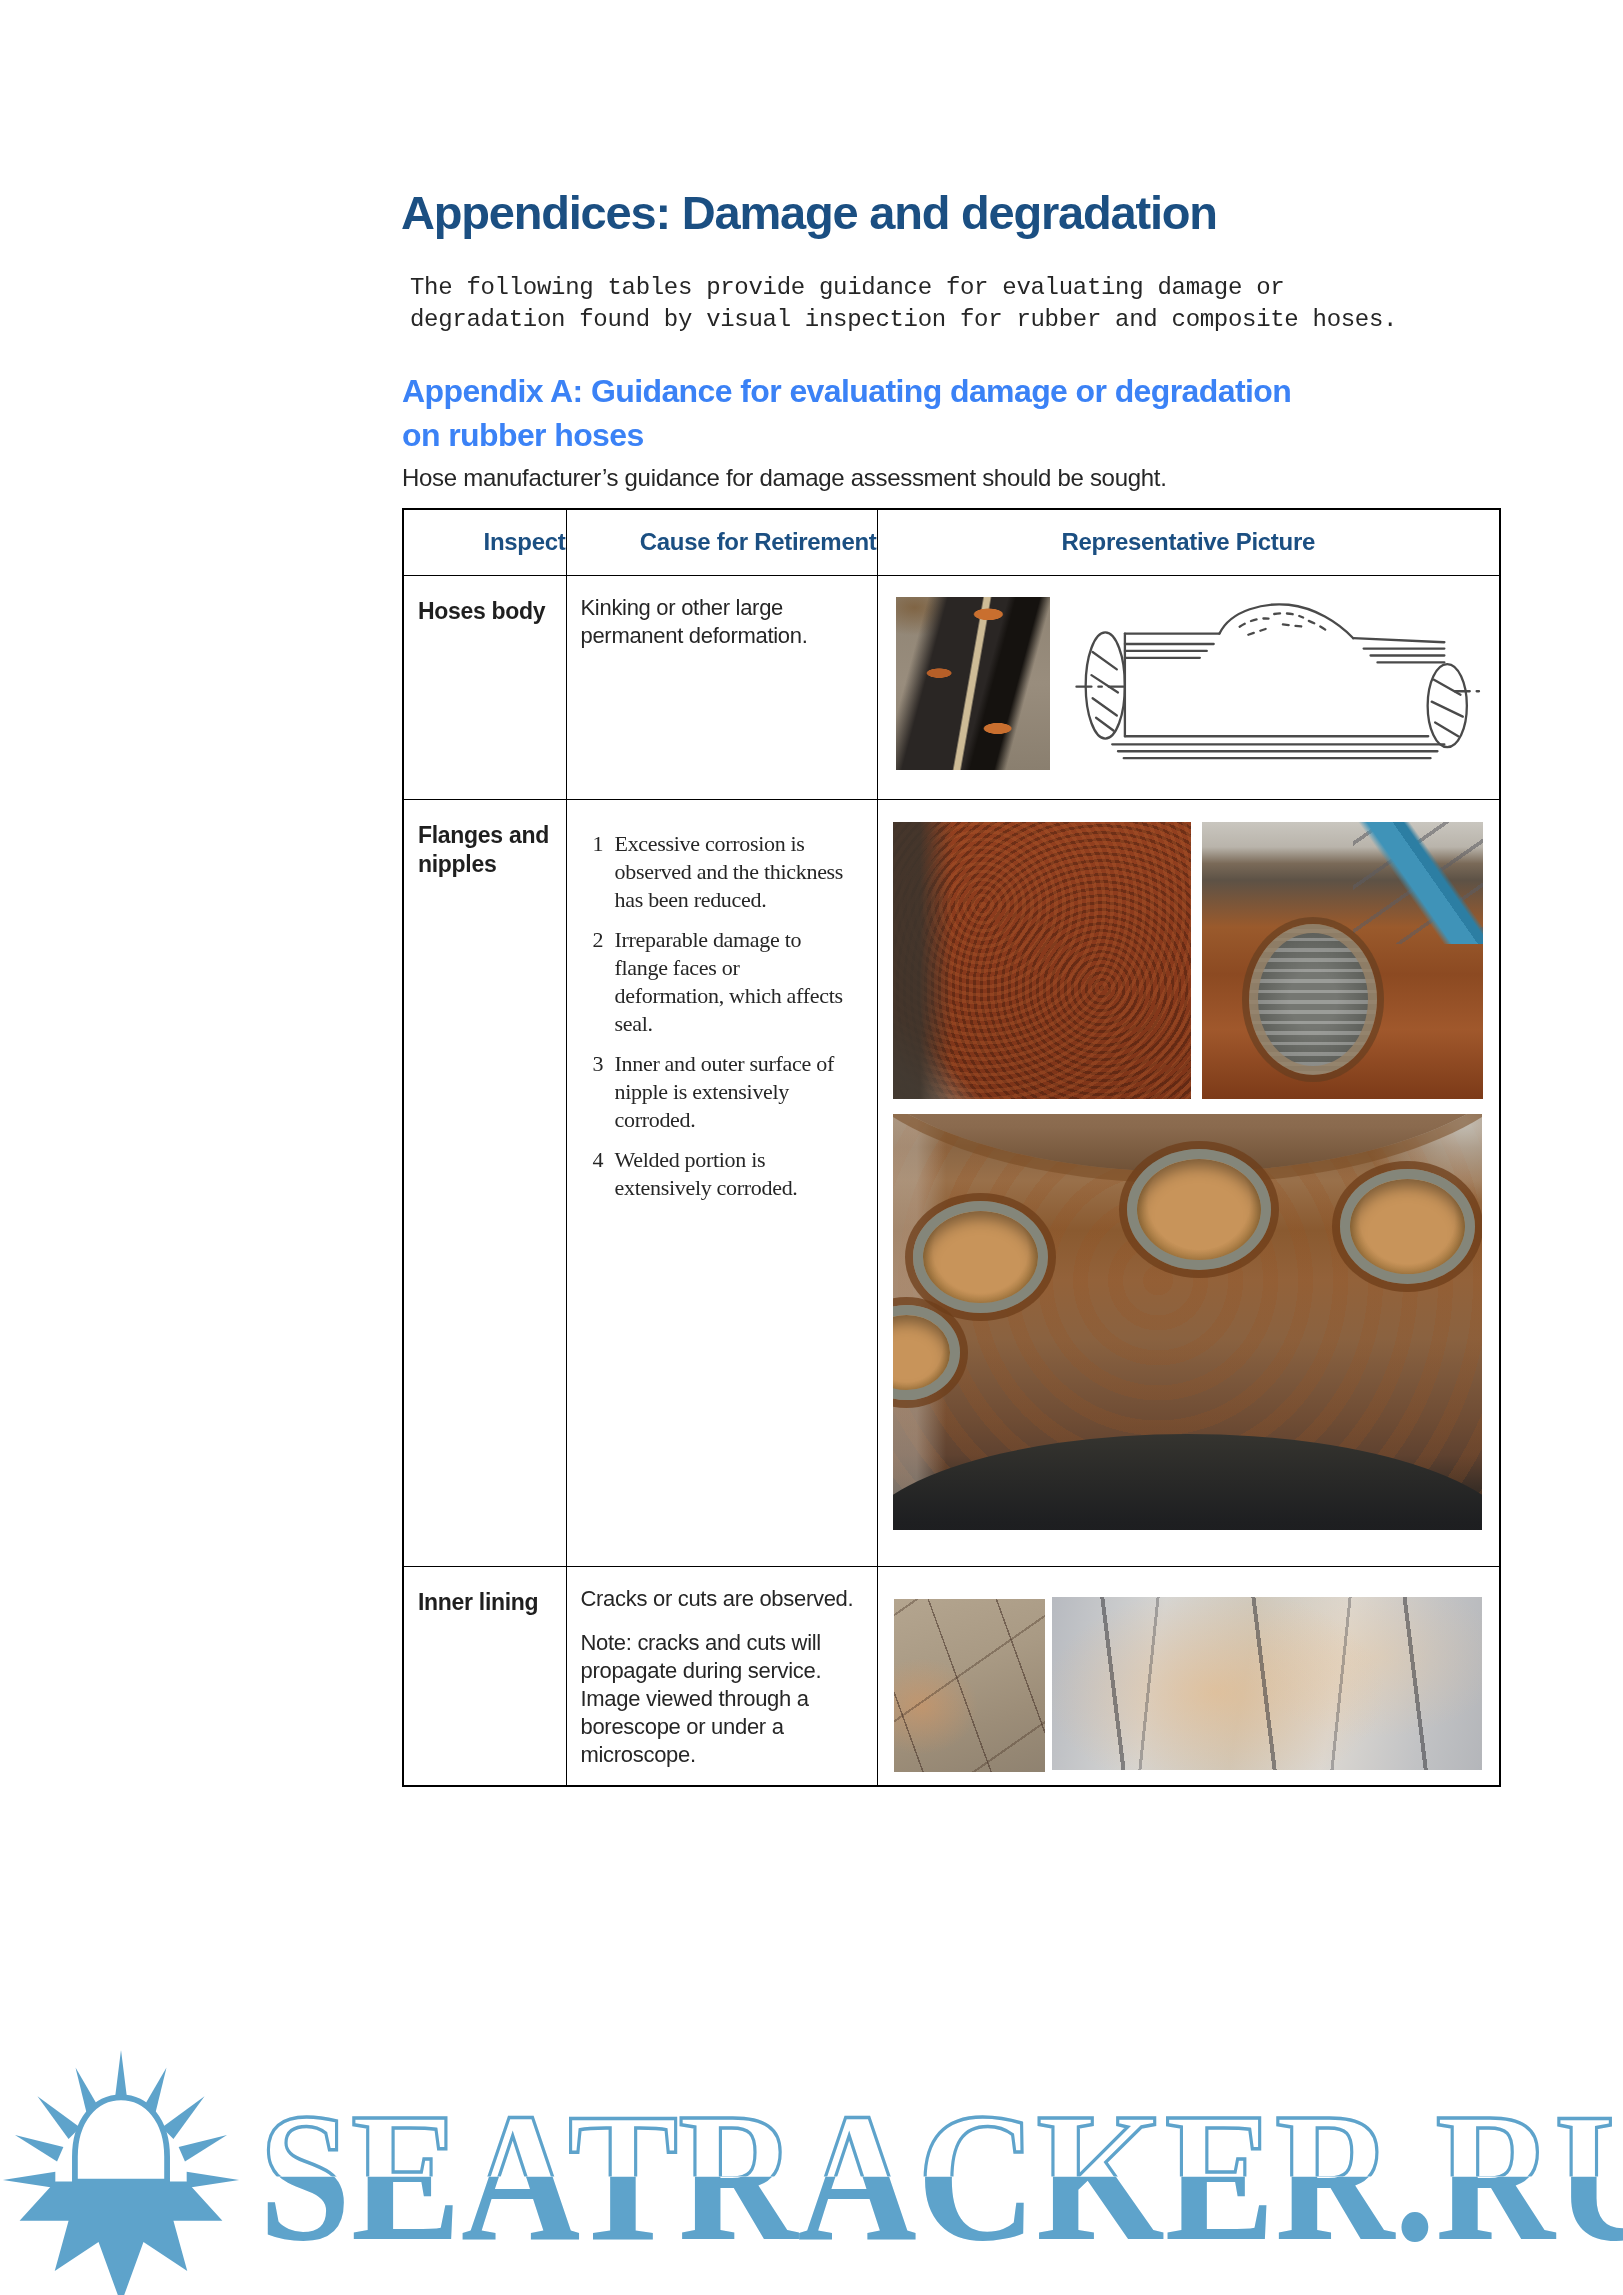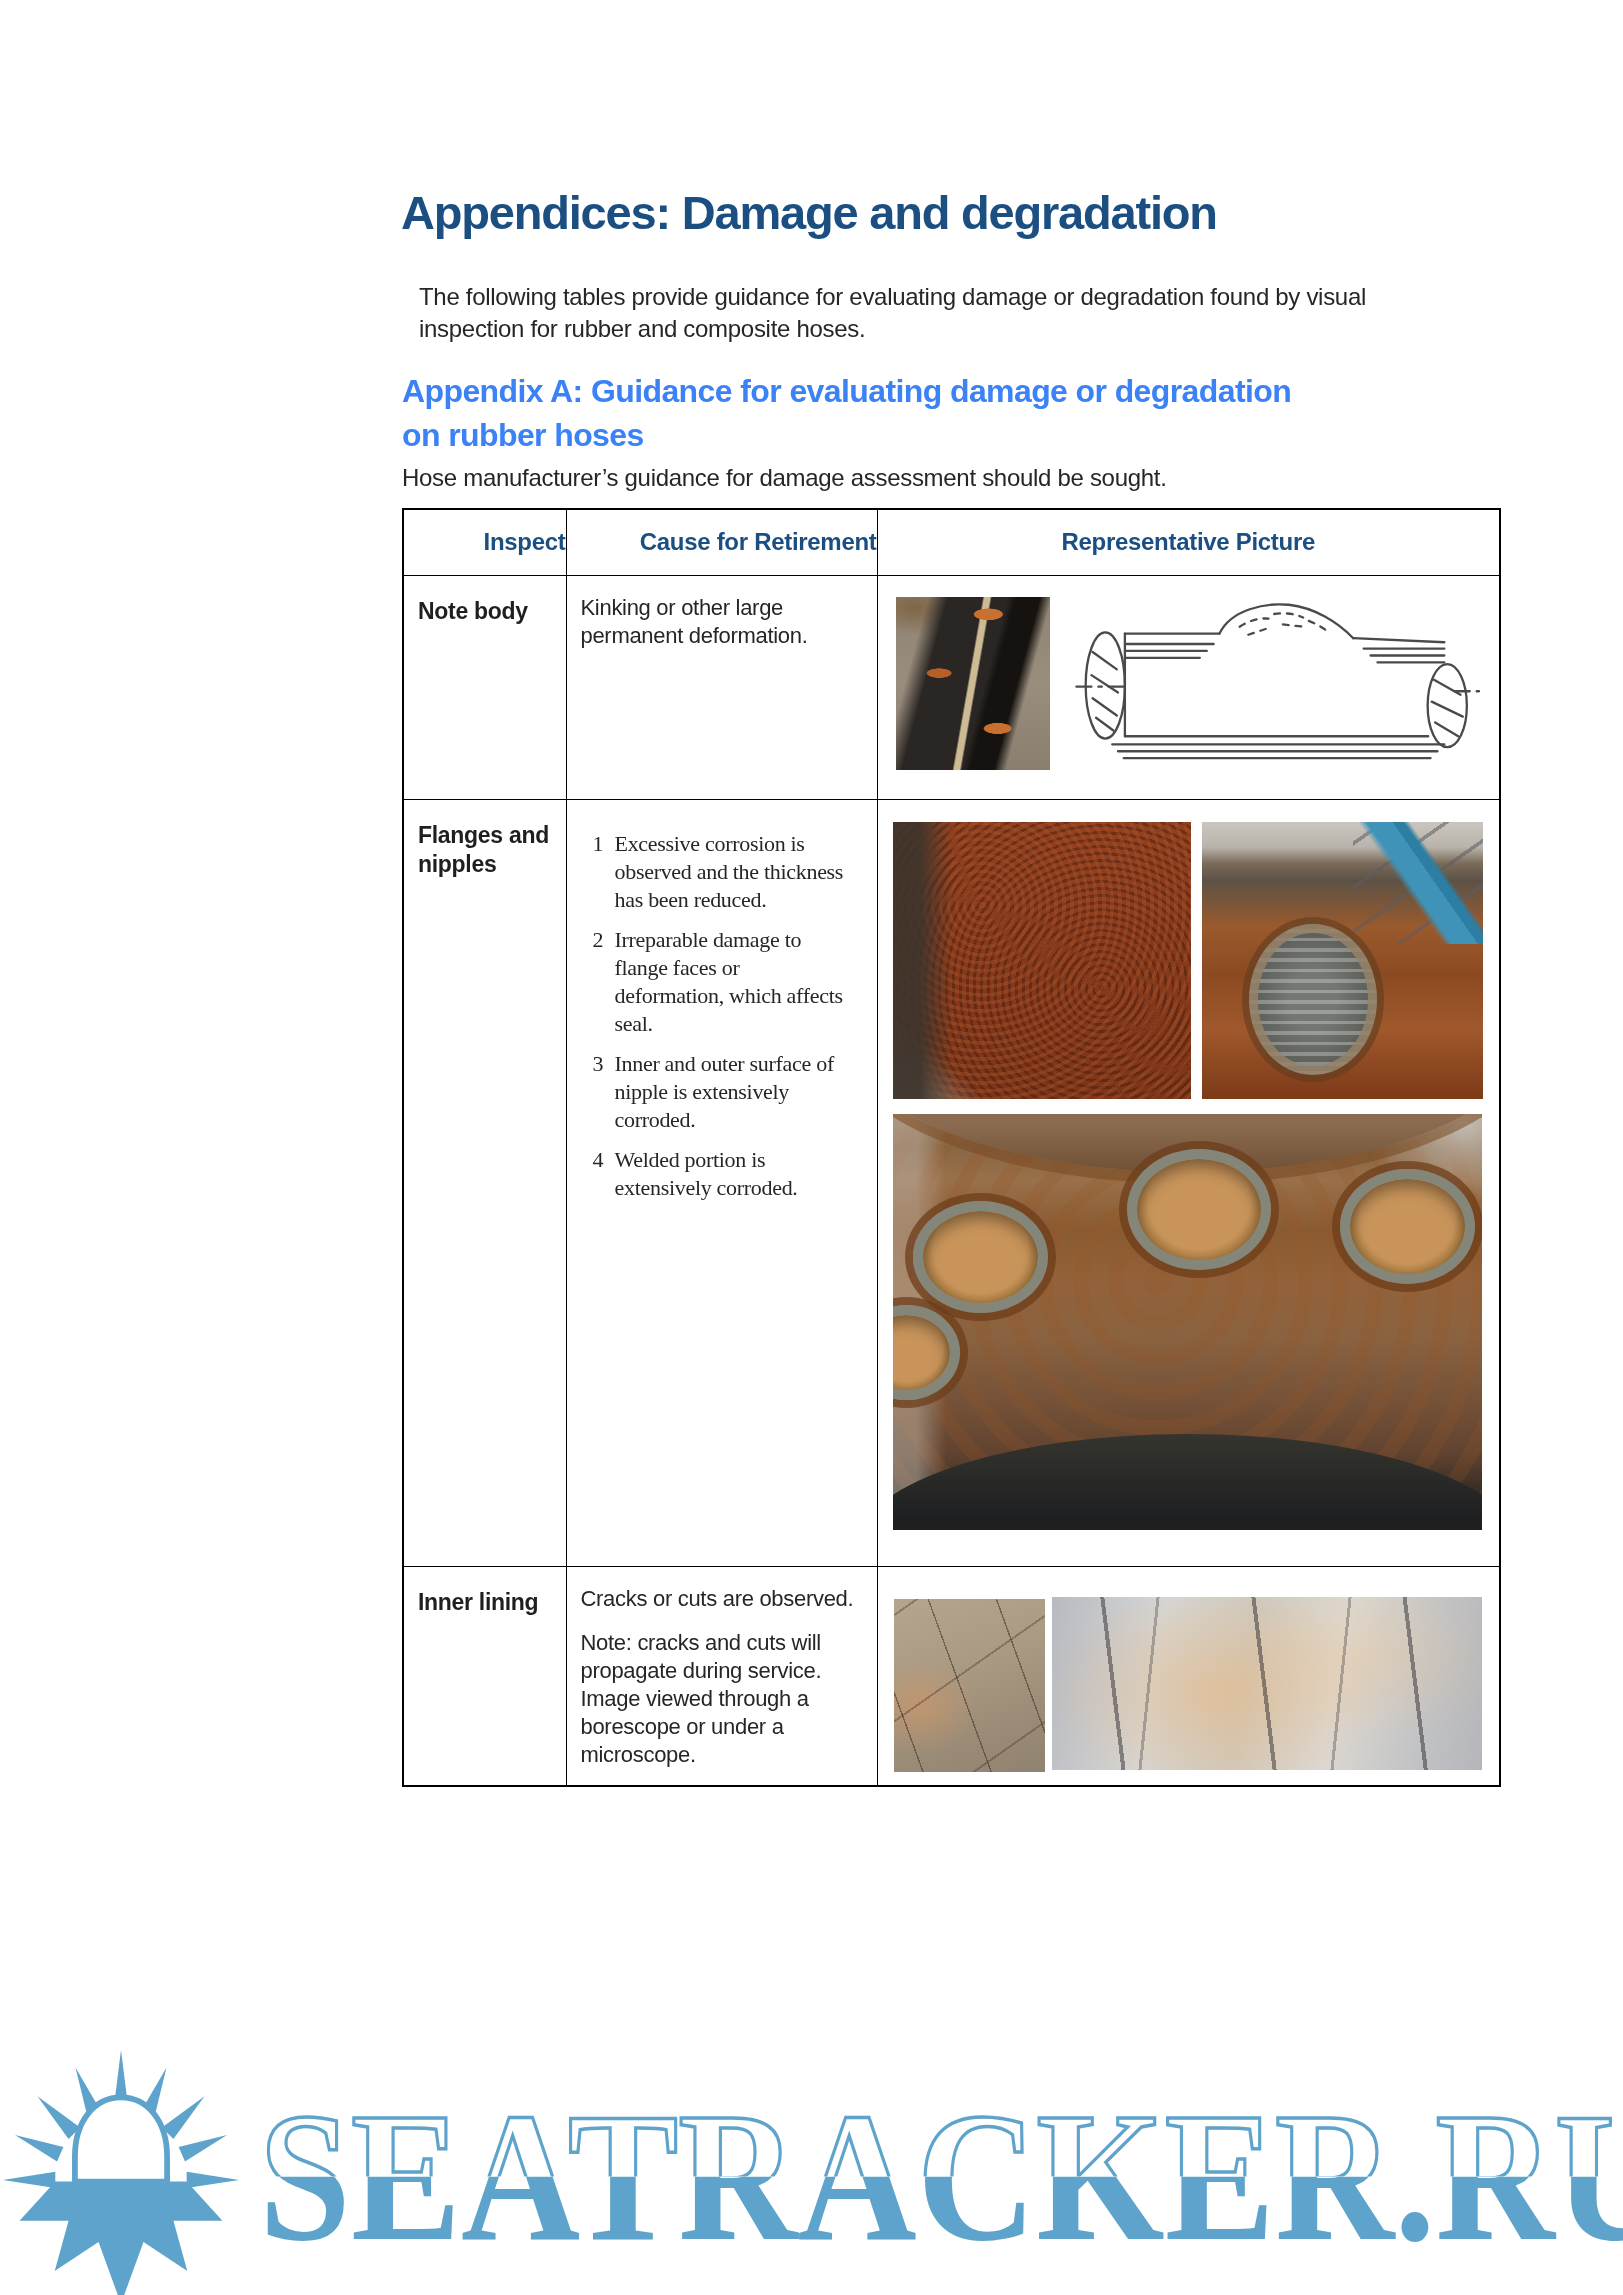--- a/index.html
+++ b/index.html
@@ -5,22 +5,22 @@
   html,body{margin:0;padding:0;background:#ffffff;}
   .page{position:relative;width:1623px;height:2295px;background:#ffffff;overflow:hidden;
         font-family:"Liberation Sans",sans-serif;color:#262626;}
 
   
   .doc-header{position:absolute;left:402px;top:107px;font-size:19.6px;color:#2b2b2b;letter-spacing:-0.3px;}
   .doc-header .pg-num{font-weight:bold;}
   .doc-header .pg-dash{font-weight:bold;margin:0 9.2px;}
   h1.main-title{position:absolute;left:401px;top:186px;margin:0;font-size:47px;line-height:53px;
         letter-spacing:-1.2px;color:#1b4f82;font-weight:bold;}
-  p.intro{position:absolute;left:402px;top:264px;width:1039px;margin:17px;
-        font-size:24px;line-height:32px;letter-spacing:-0.3px;}
+  p.intro{position:absolute;left:402px;top:264px;width:1039px;margin:8px;
+        font-size:24px;line-height:32px;letter-spacing:-0.3px;font-family:Liberation Mono, monospace;}
   h2.appendix-title{position:absolute;left:402px;top:369px;width:912px;margin:0;
         font-size:32px;line-height:44px;letter-spacing:-0.6px;color:#3b82f6;font-weight:bold;}
   p.note{position:absolute;left:402px;top:464px;margin:0;font-size:24px;letter-spacing:-0.3px;}
 
   
   table.damage-table{position:absolute;left:402px;top:508px;width:1097px;
         border-collapse:collapse;table-layout:fixed;}
   .damage-table col.c1{width:163px;}
   .damage-table col.c2{width:311px;}
   .damage-table col.c3{width:623px;}
@@ -154,21 +154,21 @@
       </colgroup>
     <thead>
       <tr class="hdr">
         <th>Inspect</th>
         <th>Cause for Retirement</th>
         <th class="center">Representative Picture</th>
       </tr>
     </thead>
     <tbody>
       <tr class="r0">
-        <td class="inspect">Note body</td>
+        <td class="inspect">Hoses body</td>
         <td class="cause">
           <p>Kinking or other large permanent deformation.</p>
         </td>
         <td class="pics">
           <div class="ph p-kink"></div>
           <svg class="ph p-draw" viewBox="0 0 703 300" xmlns="http://www.w3.org/2000/svg">
             <ellipse class="draw-stroke" cx="52" cy="150" rx="34" ry="92"></ellipse>
             <path class="draw-stroke" d="M30,92 L72,122 M28,132 L74,162 M30,172 L72,202 M36,206 L66,228"></path>
             <path class="draw-stroke" d="M86,60 L250,60"></path>
             <path class="draw-stroke" d="M250,60 C270,18 330,6 370,10 C415,15 455,40 482,68"></path>

